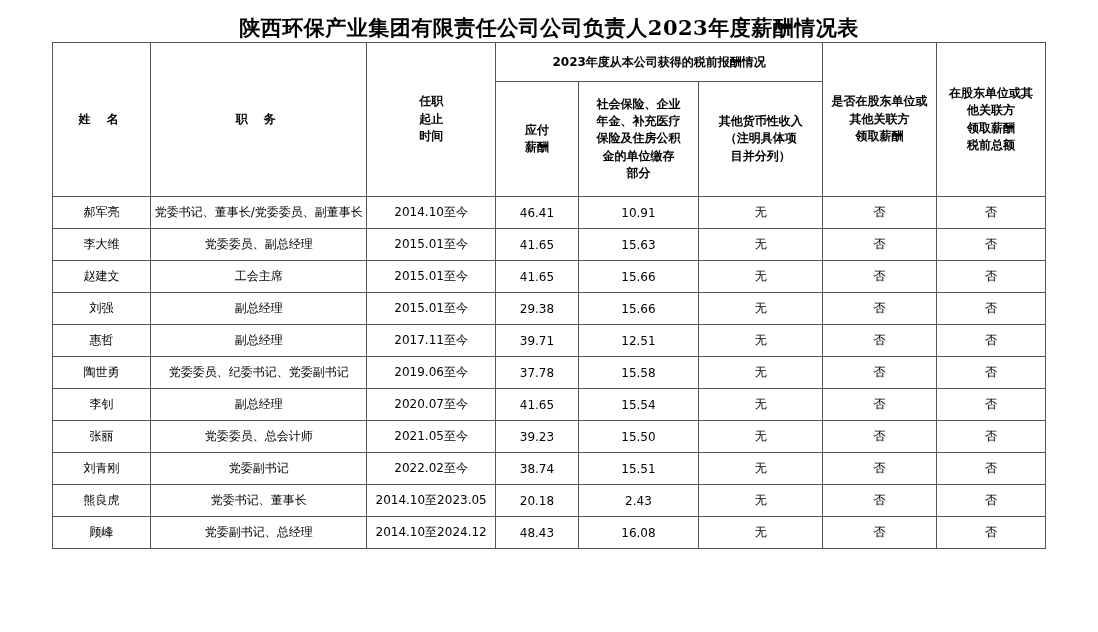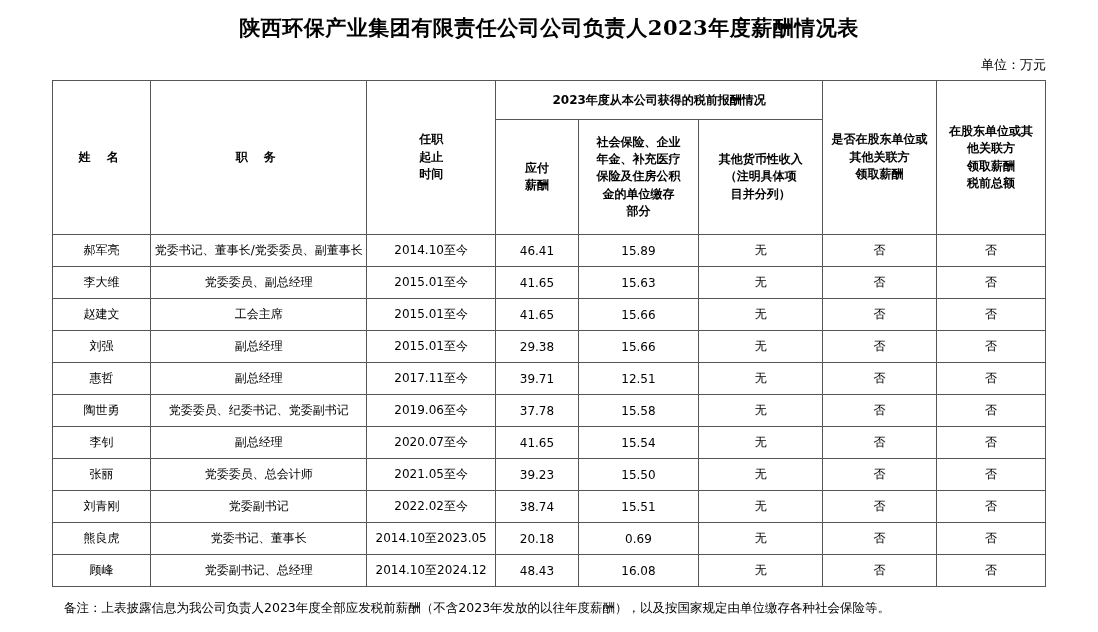--- a/index.html
+++ b/index.html
@@ -107,21 +107,20 @@
     padding-left: 12px;
   }
 </style>
 </head>
 <body>
 
 <div class="page">
 
   <div class="doc-title">陕西环保产业集团有限责任公司公司负责人2023年度薪酬情况表</div>
 
-  <div class="unit-line">单位：万元</div>
 
   <div class="table-wrap">
     <table class="salary">
       <colgroup>
         <col style="width:90px">
         <col style="width:198px">
         <col style="width:118px">
         <col style="width:76px">
         <col style="width:110px">
         <col style="width:114px">
@@ -142,21 +141,21 @@
           <th class="col-head head-small">社会保险、企业<br>年金、补充医疗<br>保险及住房公积<br>金的单位缴存<br>部分</th>
           <th class="col-head head-small">其他货币性收入<br>（注明具体项<br>目并分列）</th>
         </tr>
       </thead>
       <tbody>
         <tr>
           <td class="name">郝军亮</td>
           <td class="duty">党委书记、董事长/党委委员、副董事长</td>
           <td class="period">2014.10至今</td>
           <td class="num">46.41</td>
-          <td class="num">15.89</td>
+          <td class="num">10.91</td>
           <td class="txt">无</td>
           <td class="txt">否</td>
           <td class="txt">否</td>
         </tr>
         <tr>
           <td class="name">李大维</td>
           <td class="duty">党委委员、副总经理</td>
           <td class="period">2015.01至今</td>
           <td class="num">41.65</td>
           <td class="num">15.63</td>
@@ -232,36 +231,33 @@
           <td class="num">15.51</td>
           <td class="txt">无</td>
           <td class="txt">否</td>
           <td class="txt">否</td>
         </tr>
         <tr>
           <td class="name">熊良虎</td>
           <td class="duty">党委书记、董事长</td>
           <td class="period">2014.10至2023.05</td>
           <td class="num">20.18</td>
-          <td class="num">0.69</td>
+          <td class="num">2.43</td>
           <td class="txt">无</td>
           <td class="txt">否</td>
           <td class="txt">否</td>
         </tr>
         <tr>
           <td class="name">顾峰</td>
           <td class="duty">党委副书记、总经理</td>
           <td class="period">2014.10至2024.12</td>
           <td class="num">48.43</td>
           <td class="num">16.08</td>
           <td class="txt">无</td>
           <td class="txt">否</td>
           <td class="txt">否</td>
         </tr>
       </tbody>
     </table>
   </div>
 
-  <div class="note">
-    <div class="note-inner">备注：上表披露信息为我公司负责人2023年度全部应发税前薪酬（不含2023年发放的以往年度薪酬），以及按国家规定由单位缴存各种社会保险等。</div>
-  </div>
 
 </div>
 
 </body></html>

